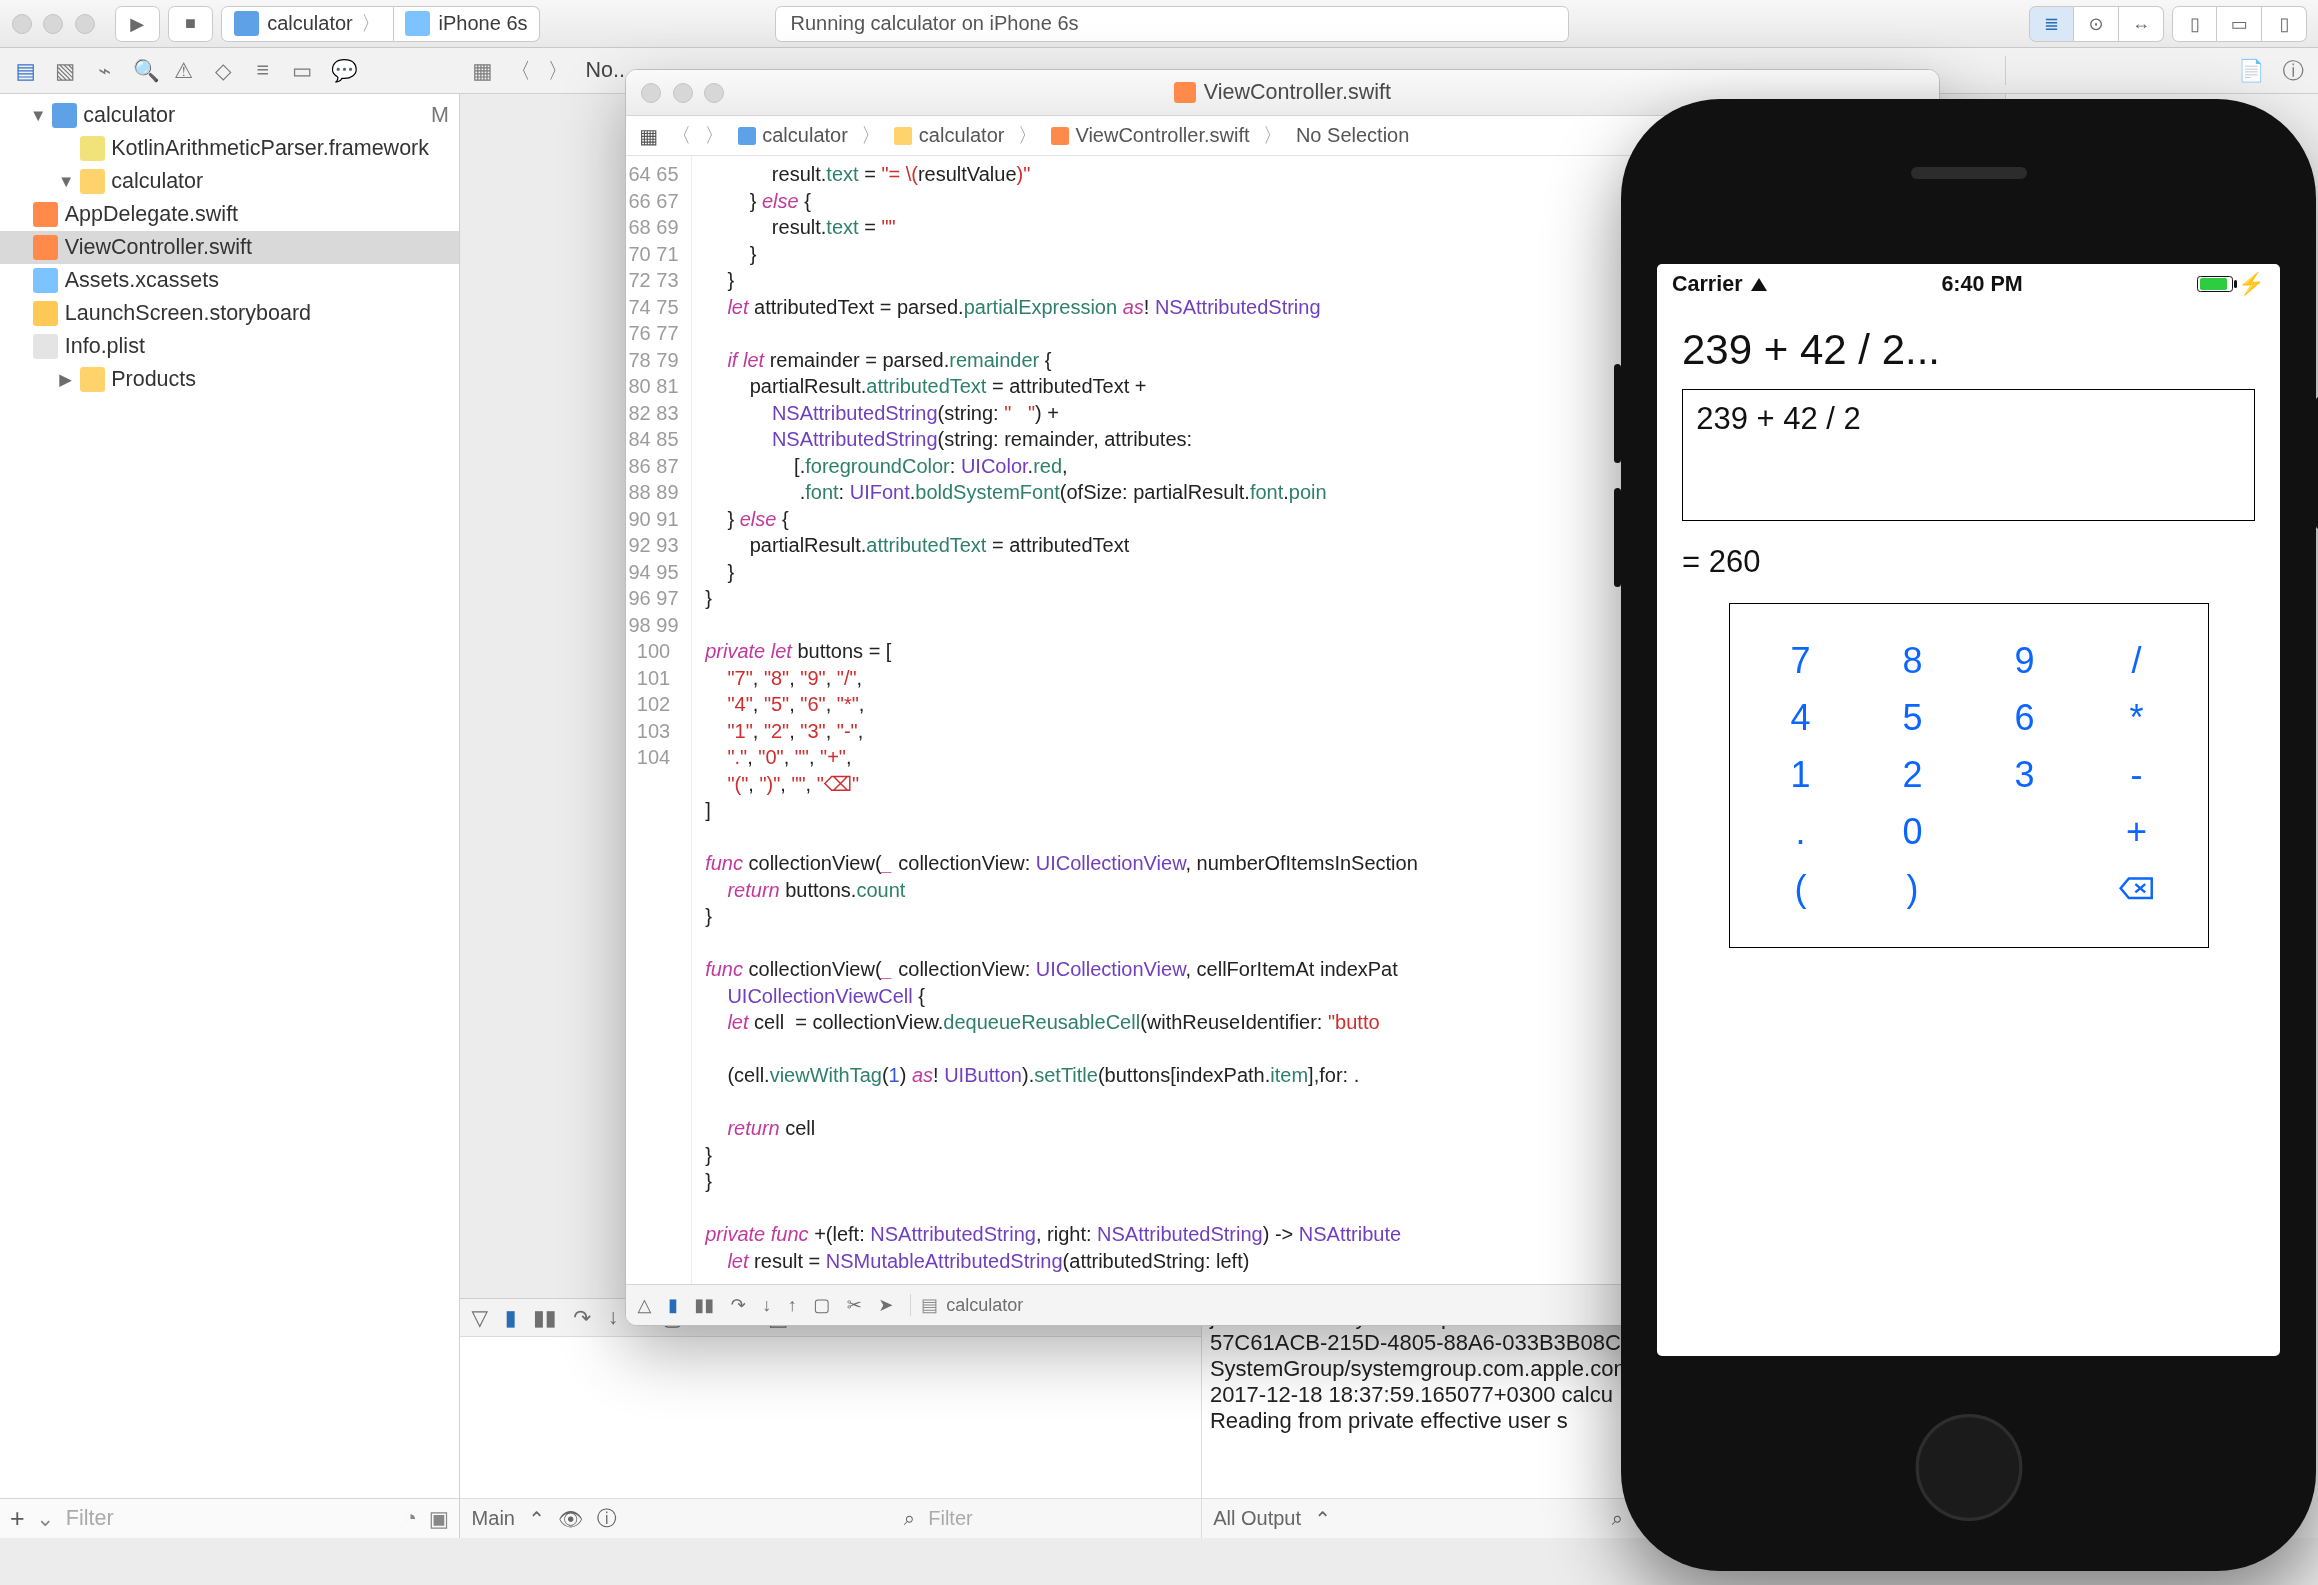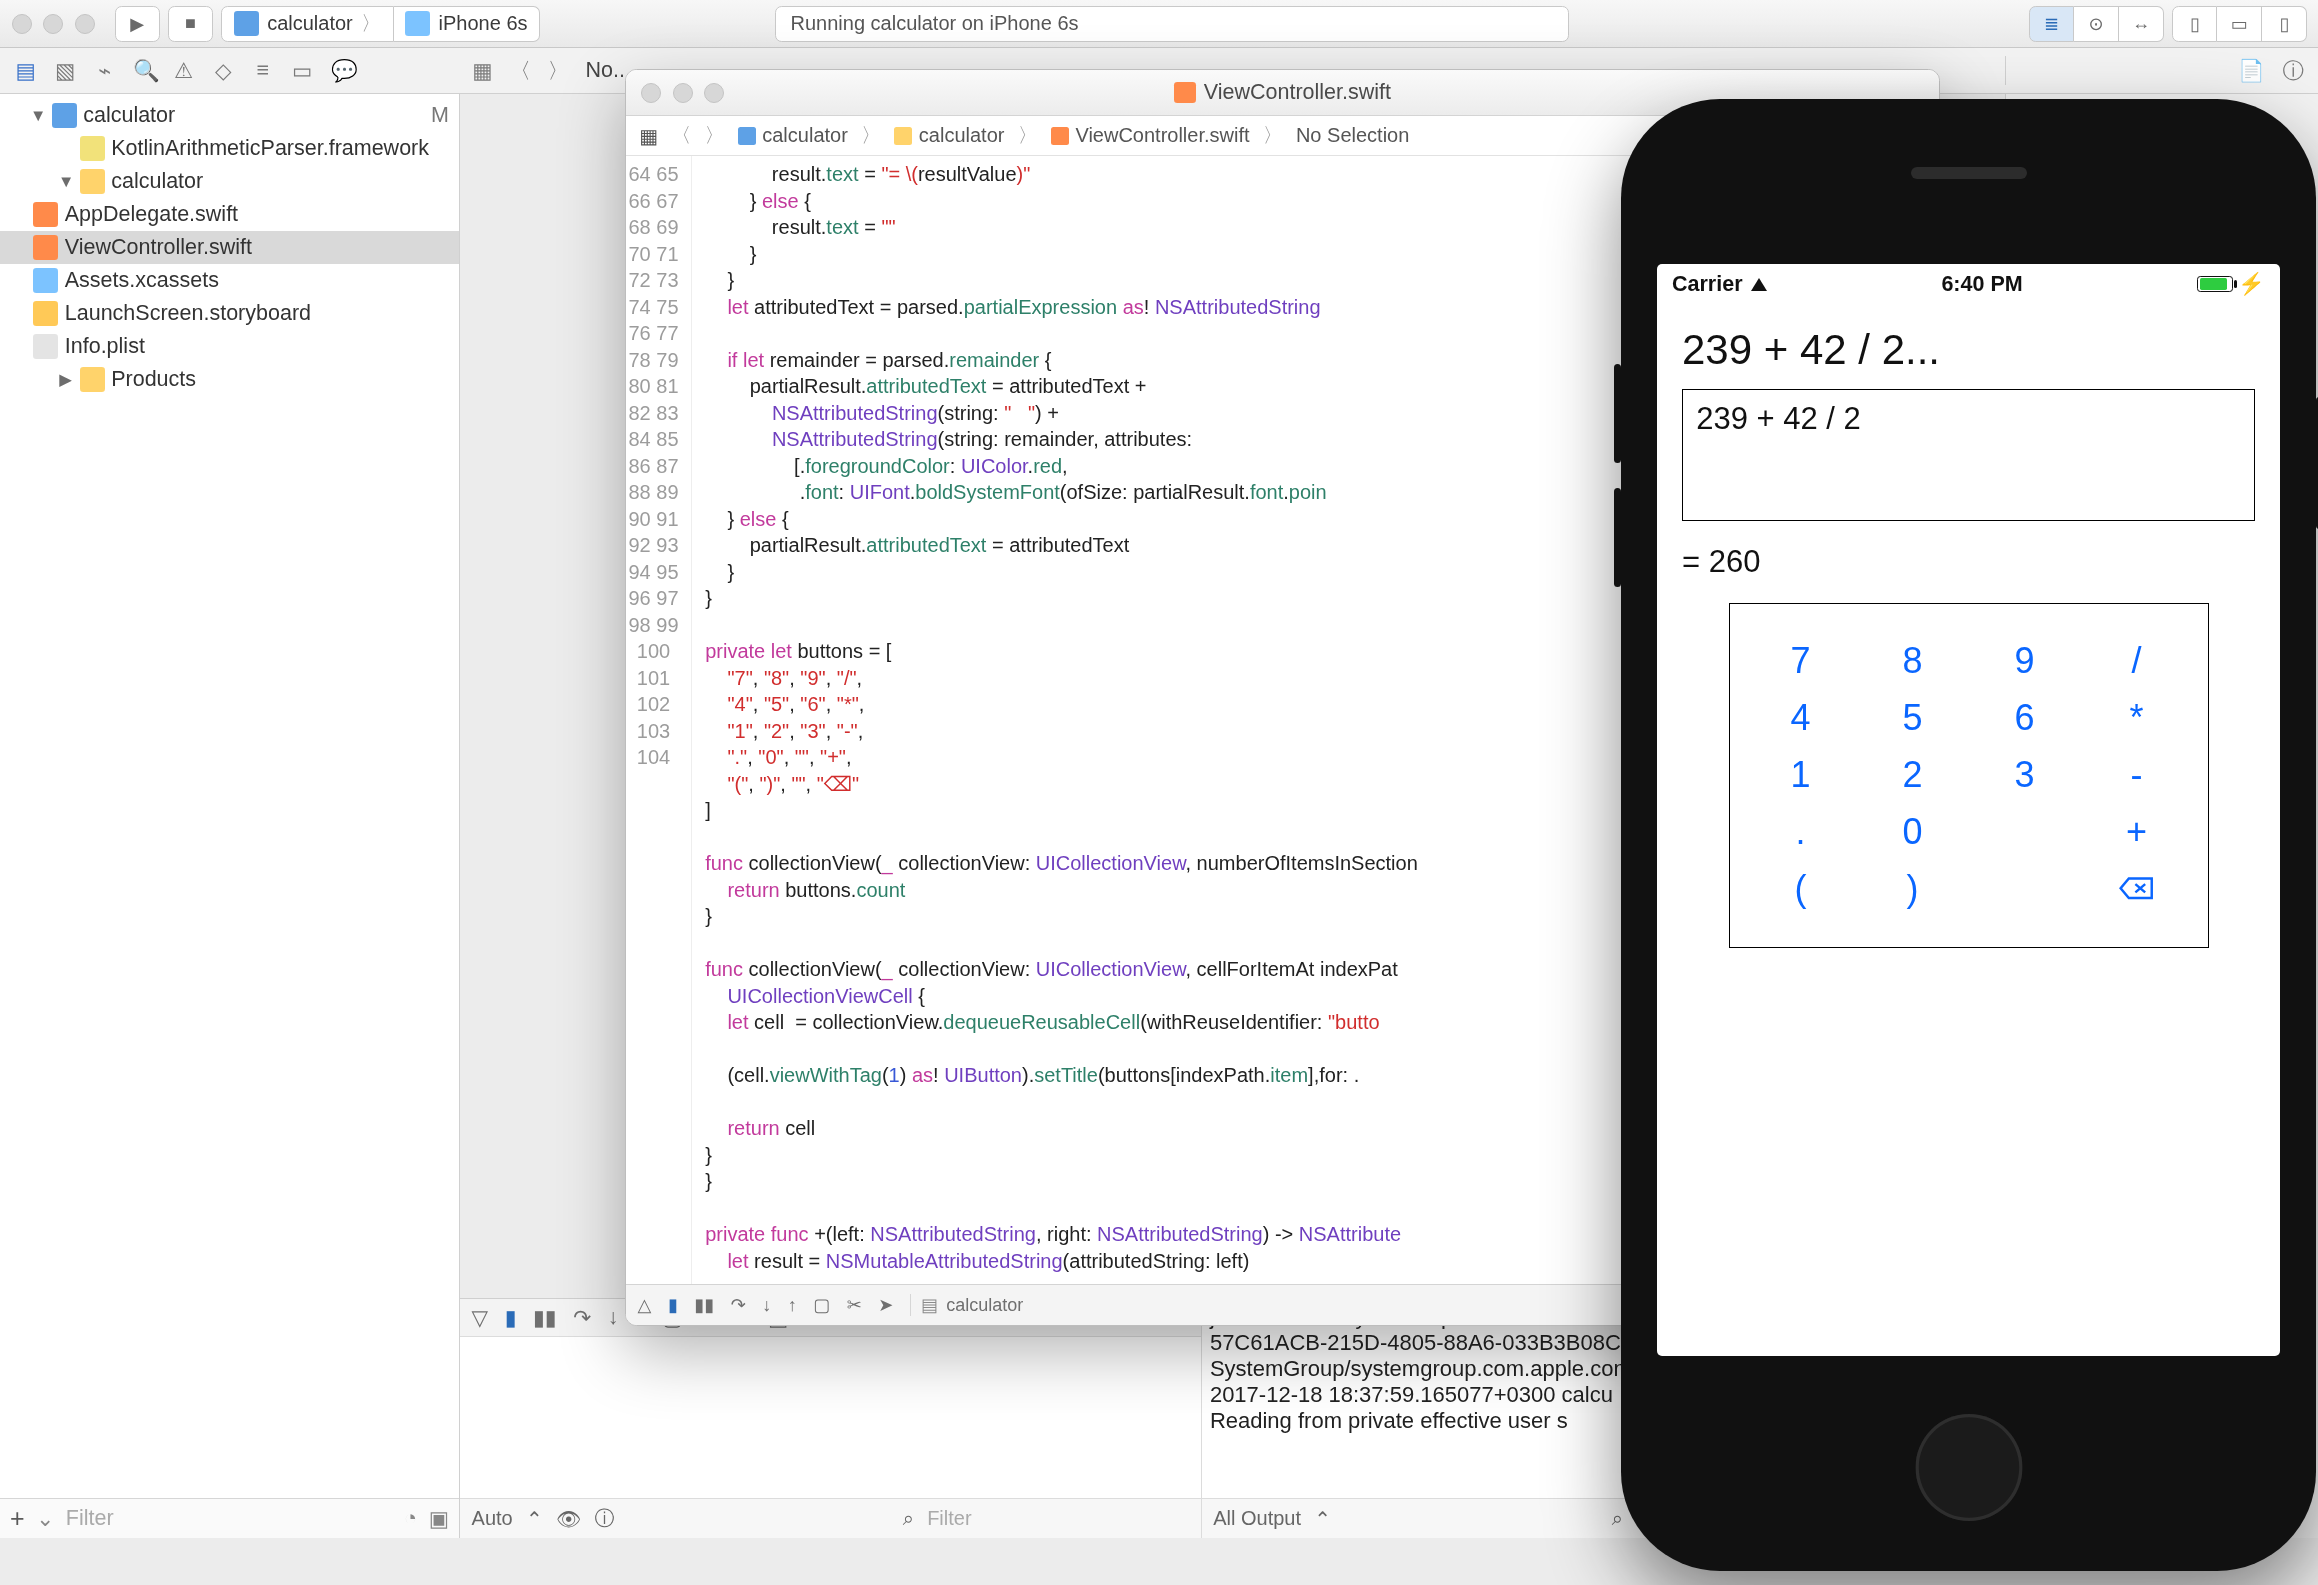--- a/index.html
+++ b/index.html
@@ -107,21 +107,21 @@
 
 .code {
   flex:1; display:flex; font-family: Menlo, Monaco, monospace; font-size:20px;
   overflow:hidden; background:#fff; line-height:26.5px;
 }
 .gutter {
   width:66px; text-align:center; color:#9c9c9c; padding:5px 10px 5px 0;
   background:#fff; border-right:0.8px solid #eee; user-select:none;
 }
 .codebody  { flex:1; padding:5px 0 5px 13.2px; white-space:pre; color:#222; overflow:hidden; }
-.kw   { color:#c23a9c; }  
+.kw   { color:#c23a9c;font-style:italic; }  
 .type { color:#6f3fbf; }  
 .str  { color:#d12d2d; }  
 .mem  { color:#2e8069; }
 .num  { color:#3858d6; }
 
 .ew-debugbar {
   height:41px; border-top:0.8px solid #d4d4d4; background:#f4f4f4;
   display:flex; align-items:center; gap:16.5px; padding:0 11.6px; color:#6f6f6f; font-size:18px;
 }
 .ew-debugbar .search { flex:1; display:flex; align-items:center; gap:8.3px; border-left:0.8px solid #d6d6d6; padding-left:10px; }
@@ -354,21 +354,21 @@
           <span>▢</span>
           <span>✂</span>
           <span>➤</span>
           <div class="search" style="flex:1">
             <span class="icn">▤</span>
             <span>calculator</span>
           </div>
         </div>
         <div style="flex:1"></div>
         <div class="lower-foot">
-          <span>Auto</span>
+          <span>Main</span>
           <span>⌃</span>
           <span>👁</span>
           <span>ⓘ</span>
           <span style="flex:1"></span>
           <span>⌕</span>
           <span class="filter">Filter</span>
         </div>
       </div>
 
       <div class="lower-right">

